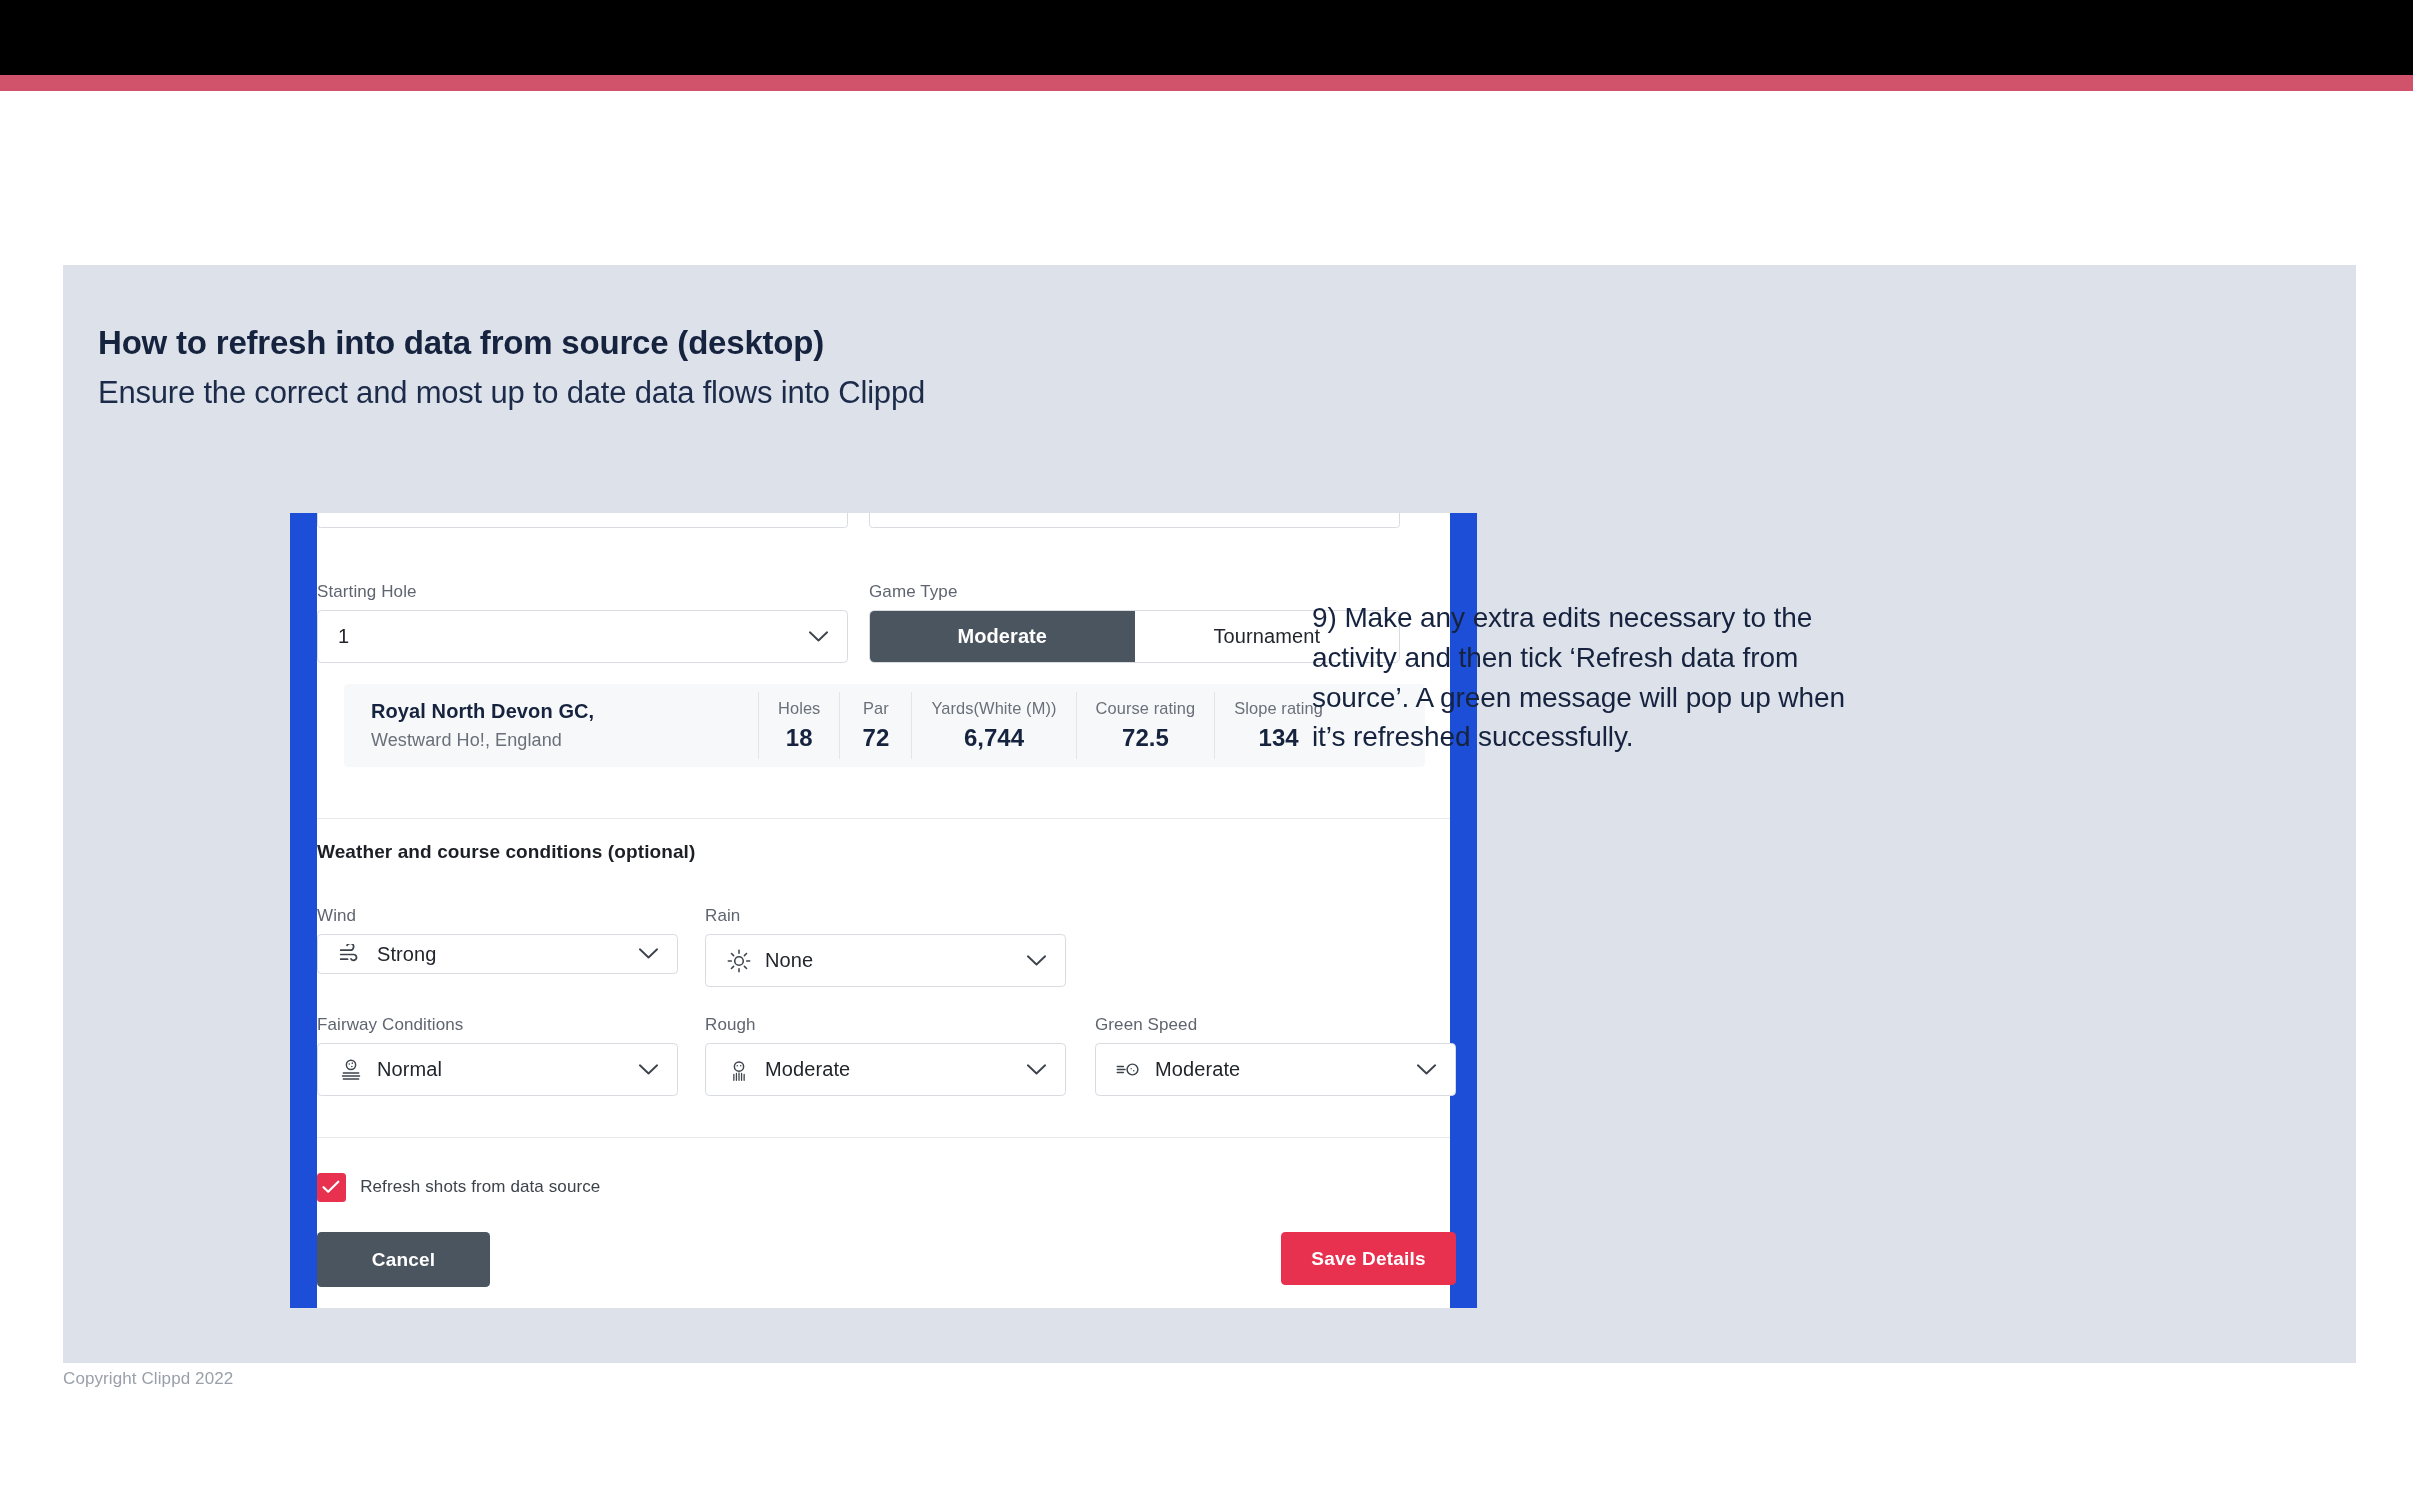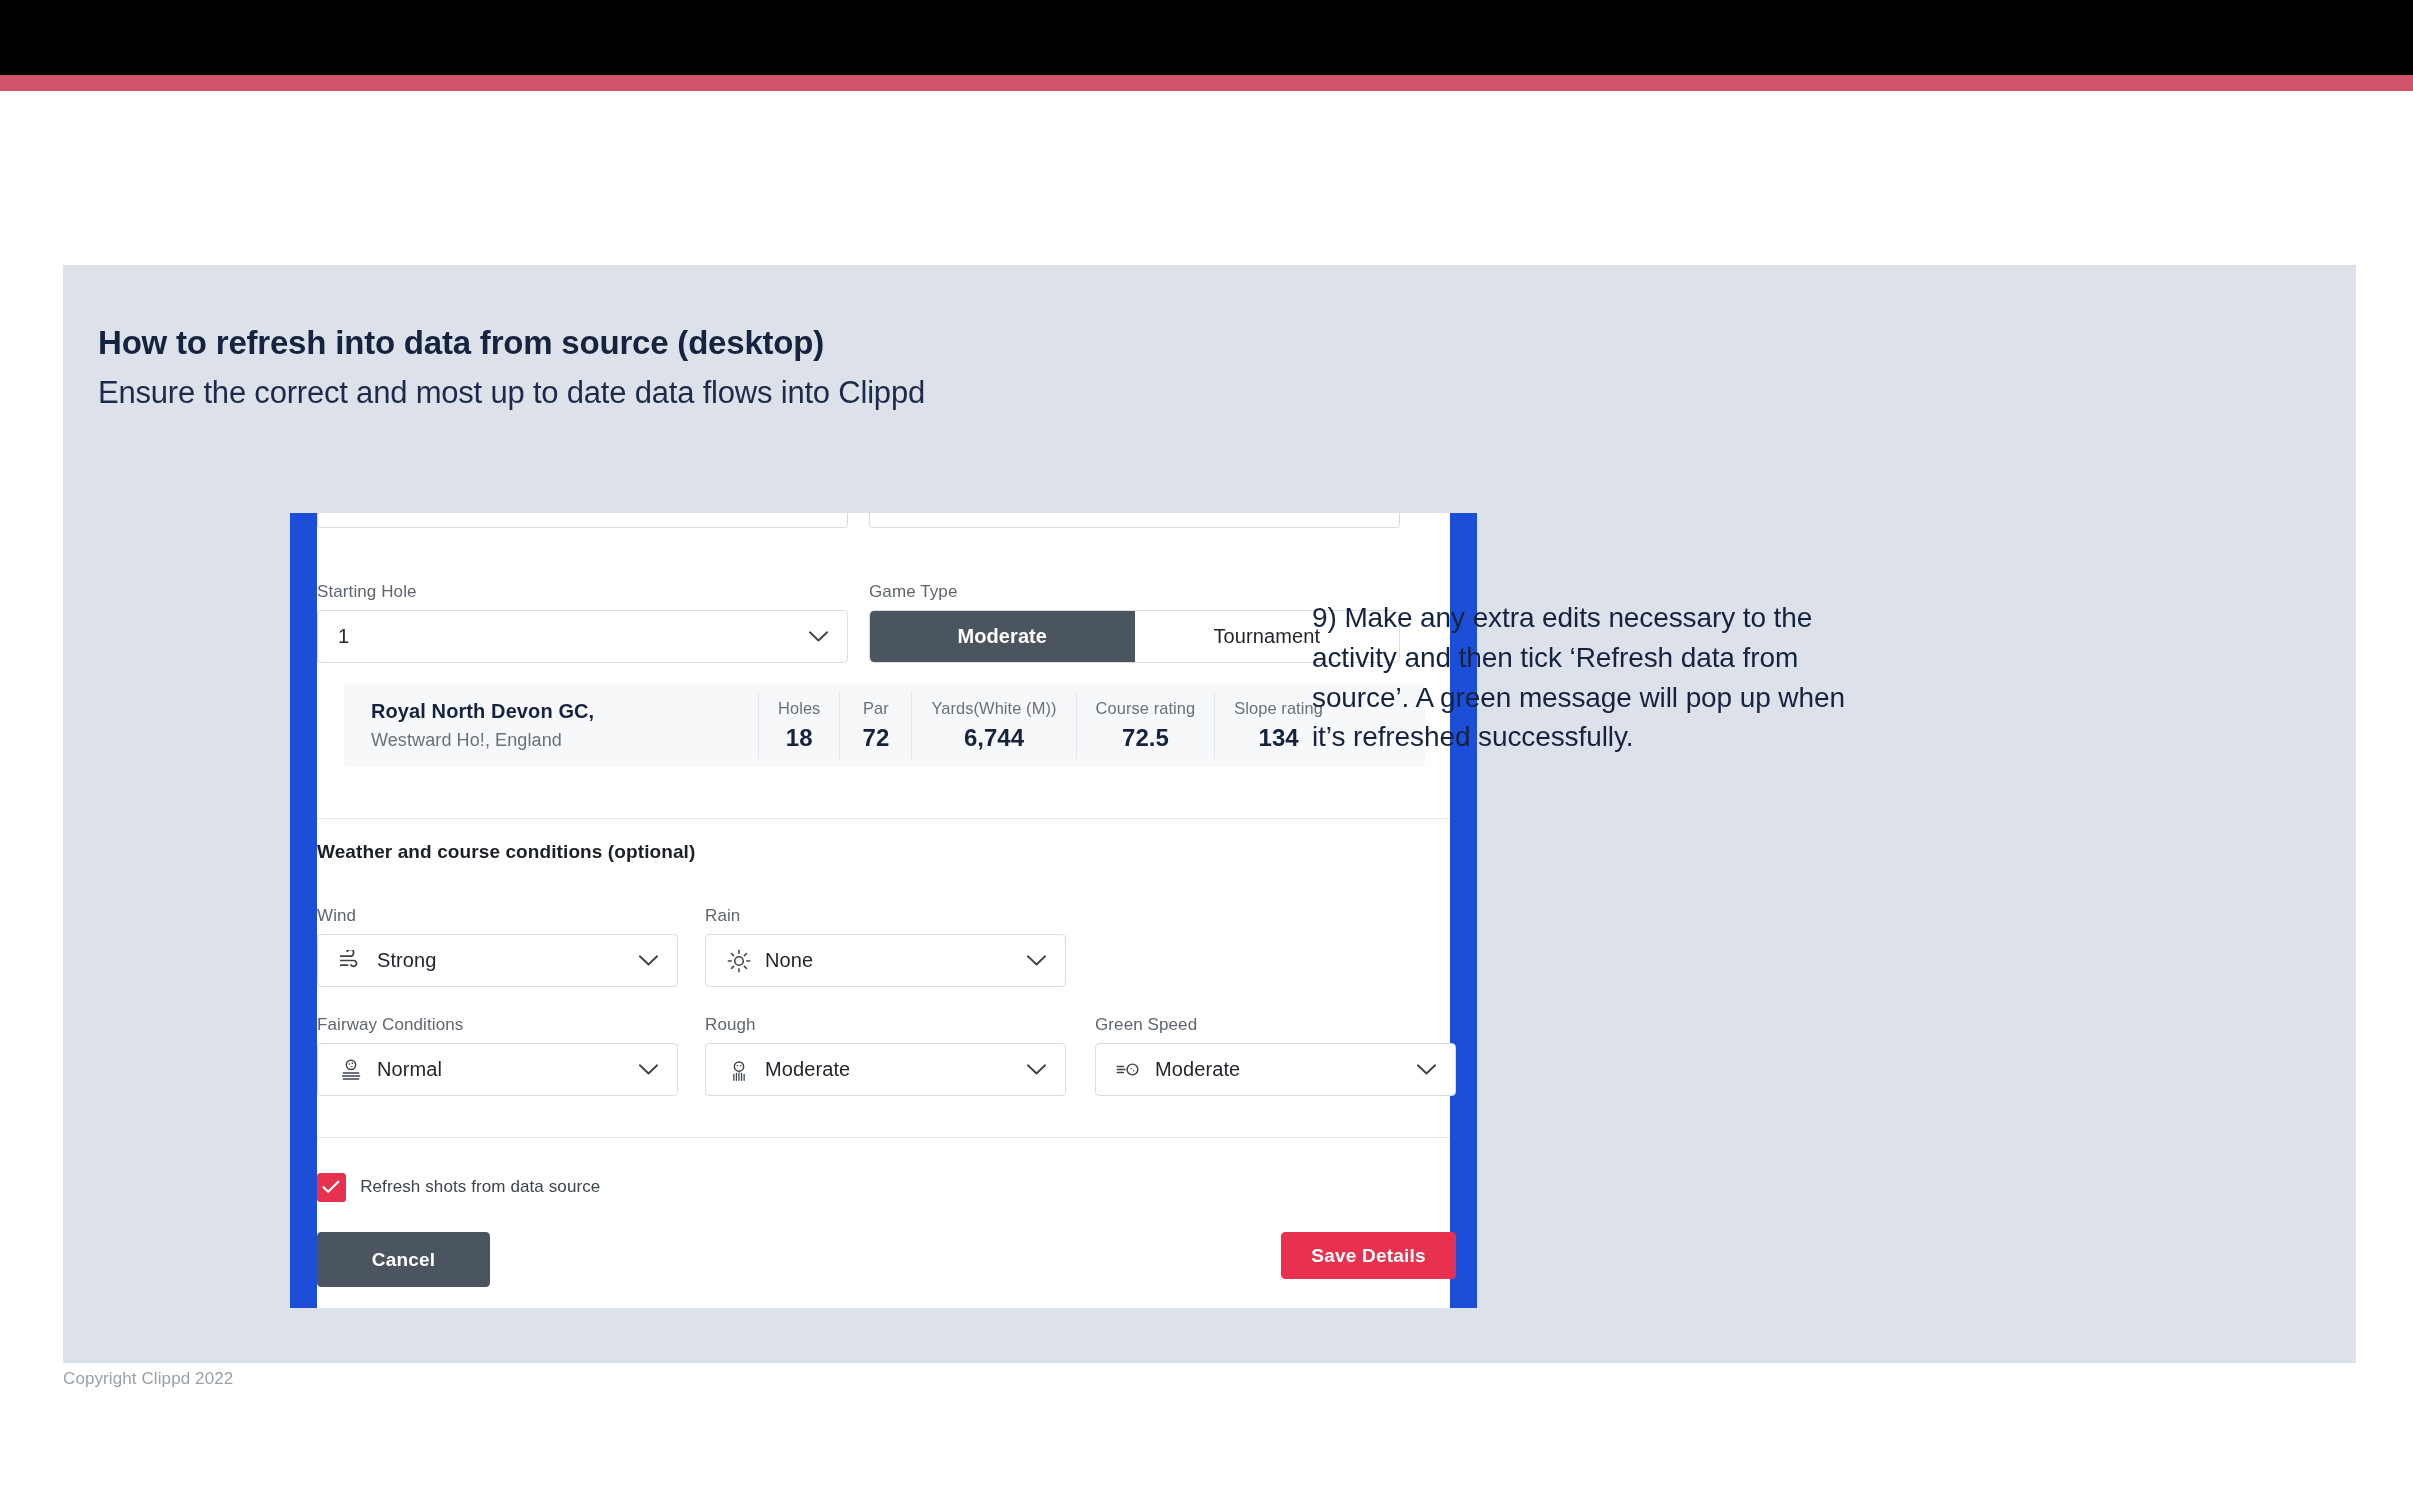--- a/index.html
+++ b/index.html
@@ -244,21 +244,21 @@
             <span class="k">Slope rating</span>
             <span class="v">134</span>
           </div>
         </div>
 
         <div class="divider" style="left:0px; top:305px; width:1133px;"></div>
 
         <div class="section-head" style="left:0px; top:328px;">Weather and course conditions (optional)</div>
 
         <div class="fld-label" style="left:0px; top:393px;">Wind</div>
-        <div class="select-box" style="left:0px; top:421px; width:361px; height:53px;">
+        <div class="select-box" style="left:0px; top:421px; width:361px; height:40px;">
           <span class="ic">
             <svg width="24" height="21" viewBox="0 0 28 24">
               <path d="M2 7h11a4 4 0 1 0-3.6-5.7" stroke="#3d434b" stroke-width="2" fill="none" stroke-linecap="round"></path>
               <path d="M2 12h15a3.4 3.4 0 1 1-3 5" stroke="#3d434b" stroke-width="2" fill="none" stroke-linecap="round"></path>
               <path d="M2 17.5h8" stroke="#3d434b" stroke-width="2" fill="none" stroke-linecap="round"></path>
             </svg>
           </span>
           <span class="select-val">Strong</span>
           <span class="chev">
             <svg width="19" height="11.2" viewBox="0 0 22 13">
@@ -351,21 +351,21 @@
         <div class="cbrow" style="left:0px; top:660px;">
           <span class="cbox">
             <svg width="18" height="14" viewBox="0 0 21 16">
                 <path d="M1.8 8.2L7.2 13.6L19 1.8" stroke="#ffffff" stroke-width="2.6" fill="none" stroke-linecap="round" stroke-linejoin="round"></path>
               </svg>
           </span>
           <span class="cblabel">Refresh shots from data source</span>
         </div>
 
         <div class="btn btn-cancel" style="left:0px; top:719px; width:173px; height:55px;">Cancel</div>
-        <div class="btn btn-save" style="left:964px; top:719px; width:175px; height:47px;">Save Details</div>
+        <div class="btn btn-save" style="left:964px; top:719px; width:175px; height:53px;">Save Details</div>
 
       </div>
     </div>
 
     <div class="instructions" style="left:1249px; top:333px; width:552px;">9) Make any extra edits necessary to the activity and then tick ‘Refresh data from source’. A green message will pop up when it’s refreshed successfully.</div>
 
   </div>
 
   <div class="footer">Copyright Clippd 2022</div>
 

